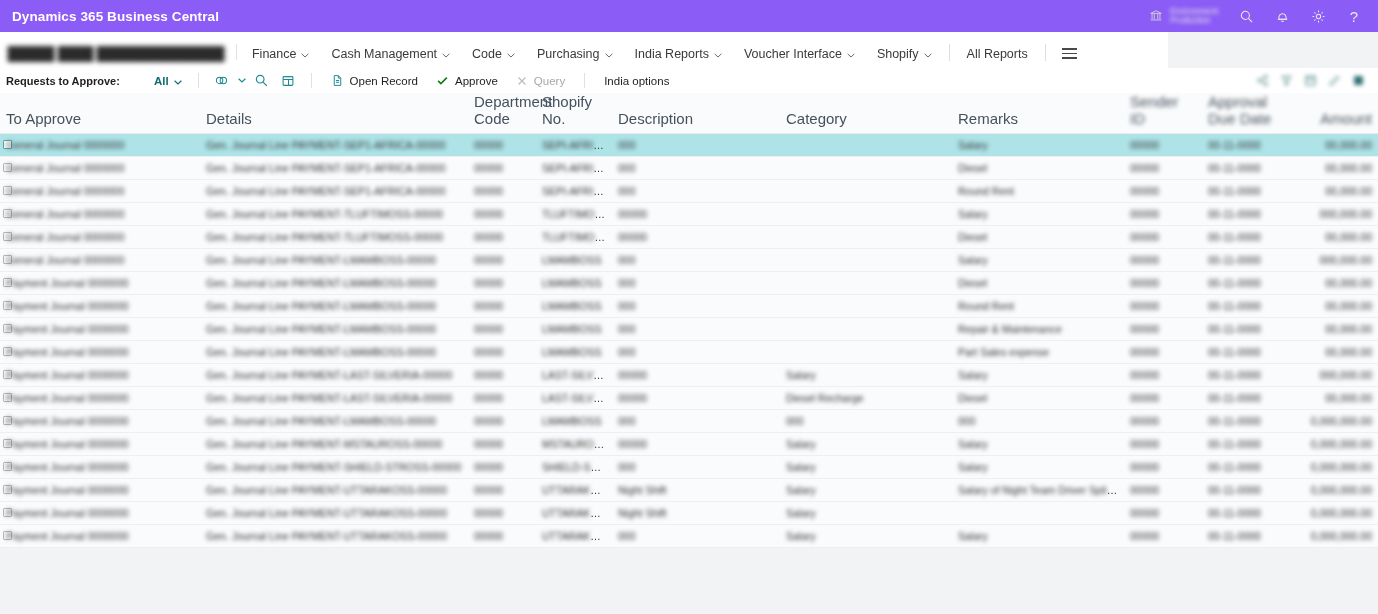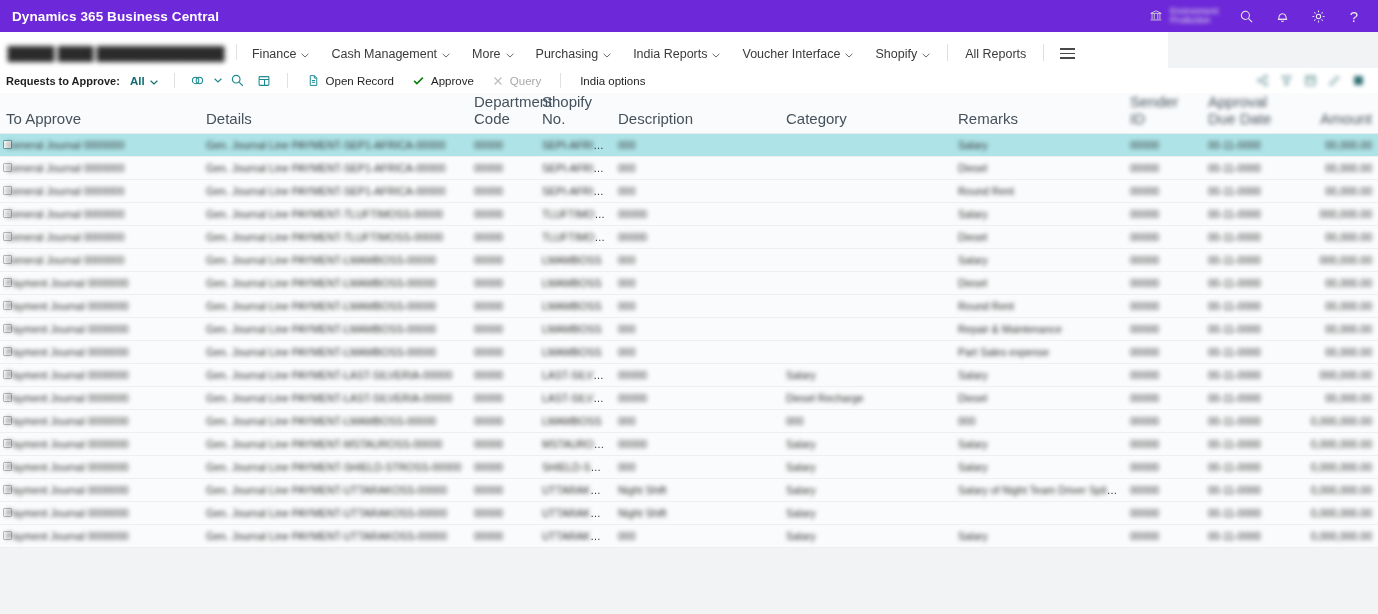--- a/index.html
+++ b/index.html
@@ -13,21 +13,21 @@
   }
 
   
   .rd { filter: blur(2.6px); user-select: none; }
   .rd-s { filter: blur(2.2px); user-select: none; }
 
   
   .topbar {
     position: absolute; top: 0; left: 0;
     width: 1378px; height: 32px;
-    background: #6d28d9;
+    background: #8b5cf6;
     display: flex; align-items: center;
   }
   .app-title {
     color: #ffffff;
     font-size: 13.5px;
     font-weight: 700;
     padding-left: 12px;
     letter-spacing: .1px;
     white-space: nowrap;
   }
@@ -104,21 +104,21 @@
     display: flex; align-items: center;
     padding-left: 6px;
   }
   .cmd-label {
     font-size: 11px; font-weight: 700; color: #201f1e;
     white-space: nowrap; margin-right: 10px;
   }
   .cmd-filter {
     display: flex; align-items: flex-end;
     font-size: 11.5px; color: #0f6c70; font-weight: 600;
-    cursor: pointer; margin-right: 6px;
+    cursor: pointer; margin-right: 6px; margin-left: 24px;
   }
   .cmd-filter .chev { margin-left: 5px; }
   .vsep { width: 1px; height: 15px; background: #e1e1e1; margin: 0 10px; }
   .cmd-ico {
     width: 26px; height: 22px;
     display: flex; align-items: center; justify-content: center;
     color: #1c8a8f; cursor: pointer;
   }
   .cmd-ico-grp { display: flex; align-items: center; }
   .cmd-btn {
@@ -256,21 +256,21 @@
     </div>
     <div class="navitem">
       <span>Cash Management</span>
       <span class="chev">
         <svg width="8" height="5" viewBox="0 0 8 5" fill="none" stroke="currentColor" stroke-width="1">
             <path d="M.6.8 4 4 7.4.8"></path>
           </svg>
       </span>
     </div>
     <div class="navitem">
-      <span>More</span>
+      <span>Code</span>
       <span class="chev">
         <svg width="8" height="5" viewBox="0 0 8 5" fill="none" stroke="currentColor" stroke-width="1">
             <path d="M.6.8 4 4 7.4.8"></path>
           </svg>
       </span>
     </div>
     <div class="navitem">
       <span>Purchasing</span>
       <span class="chev">
         <svg width="8" height="5" viewBox="0 0 8 5" fill="none" stroke="currentColor" stroke-width="1">

